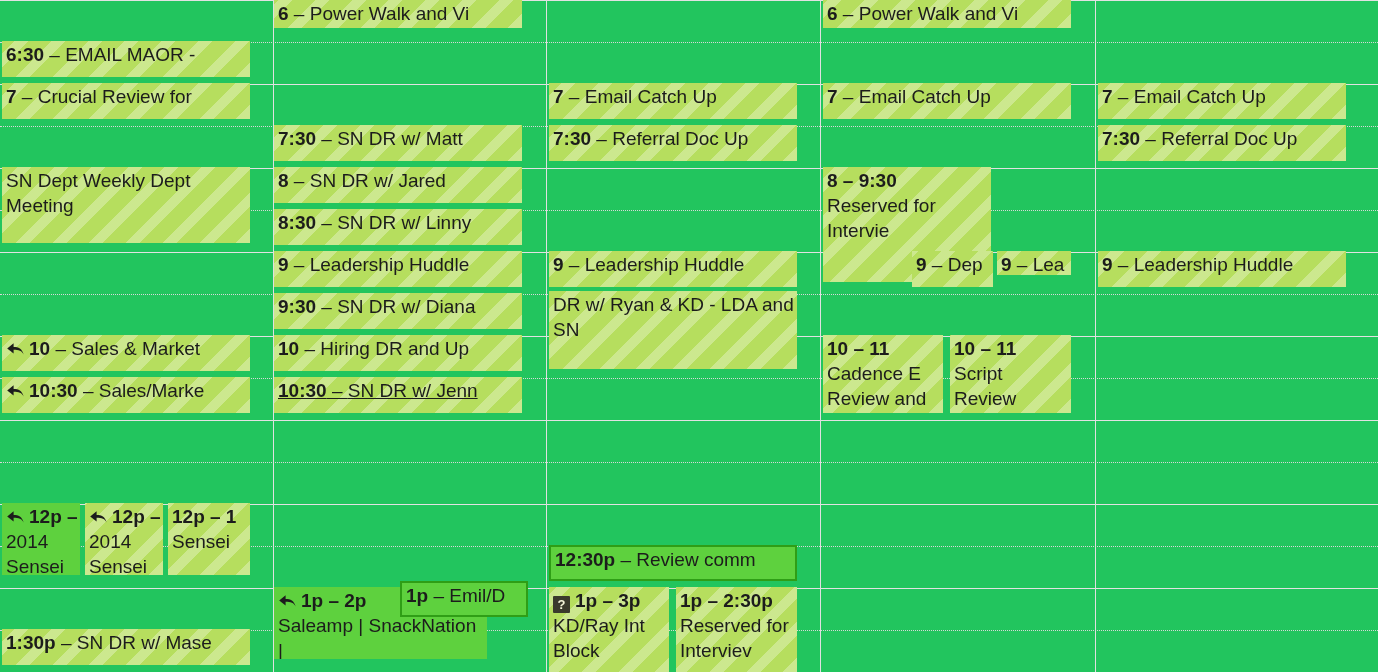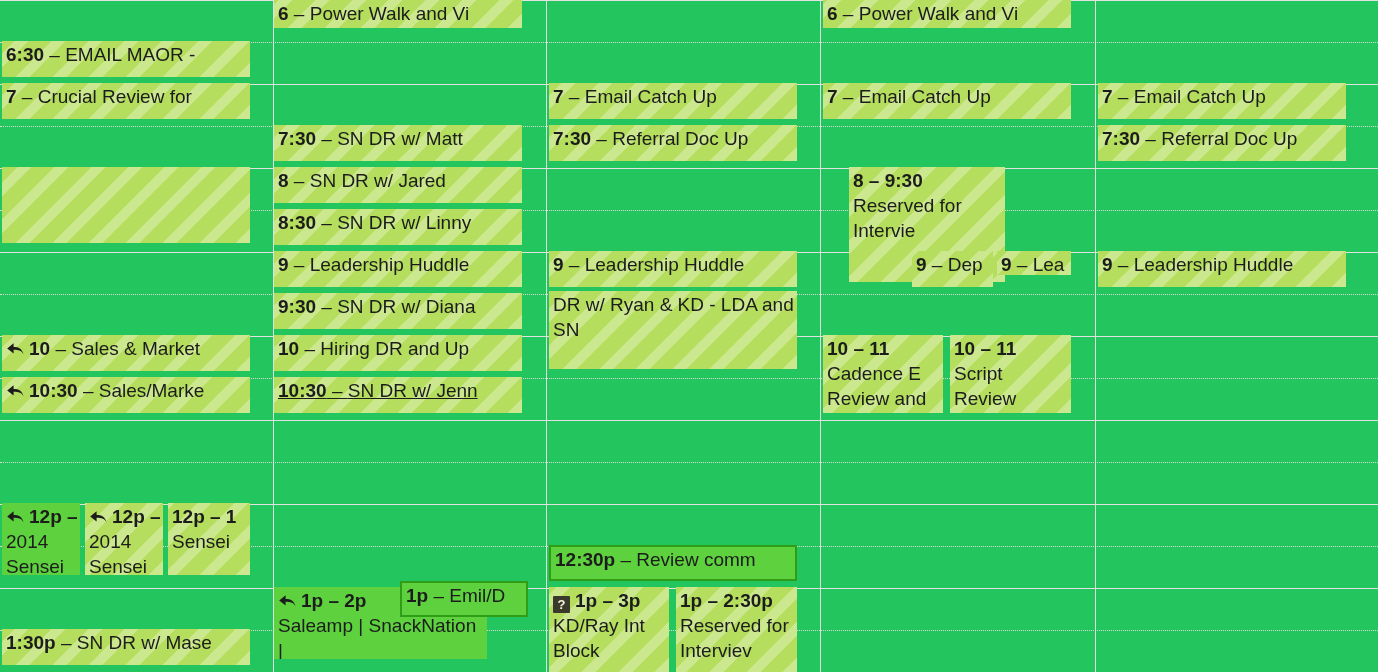--- a/index.html
+++ b/index.html
@@ -127,26 +127,26 @@
       <div class="event" style="left: 274px; top: 125px; width: 248px; height: 36px;">
         <div><span class="etime"><span>7:30</span><span class="edash"> – </span></span><span>SN DR w/ Matt</span></div>
       </div>
       <div class="event" style="left: 549px; top: 125px; width: 248px; height: 36px;">
         <div><span class="etime"><span>7:30</span><span class="edash"> – </span></span><span>Referral Doc Up</span></div>
       </div>
       <div class="event" style="left: 1098px; top: 125px; width: 248px; height: 36px;">
         <div><span class="etime"><span>7:30</span><span class="edash"> – </span></span><span>Referral Doc Up</span></div>
       </div>
       <div class="event multiline" style="left: 2px; top: 167px; width: 248px; height: 76px;">
-        <div></div>
+        <div><span>SN Dept Weekly Dept Meeting</span></div>
       </div>
       <div class="event" style="left: 274px; top: 167px; width: 248px; height: 36px;">
         <div><span class="etime"><span>8</span><span class="edash"> – </span></span><span>SN DR w/ Jared</span></div>
       </div>
-      <div class="event multiline" style="left: 849px; top: 167px; width: 156px; height: 115px;">
+      <div class="event multiline" style="left: 823px; top: 167px; width: 168px; height: 115px;">
         <div><span class="etime"><span>8 – 9:30</span></span><span>Reserved for Intervie</span></div>
       </div>
       <div class="event" style="left: 274px; top: 209px; width: 248px; height: 36px;">
         <div><span class="etime"><span>8:30</span><span class="edash"> – </span></span><span>SN DR w/ Linny</span></div>
       </div>
       <div class="event" style="left: 274px; top: 251px; width: 248px; height: 36px;">
         <div><span class="etime"><span>9</span><span class="edash"> – </span></span><span>Leadership Huddle</span></div>
       </div>
       <div class="event" style="left: 549px; top: 251px; width: 248px; height: 36px;">
         <div><span class="etime"><span>9</span><span class="edash"> – </span></span><span>Leadership Huddle</span></div>

